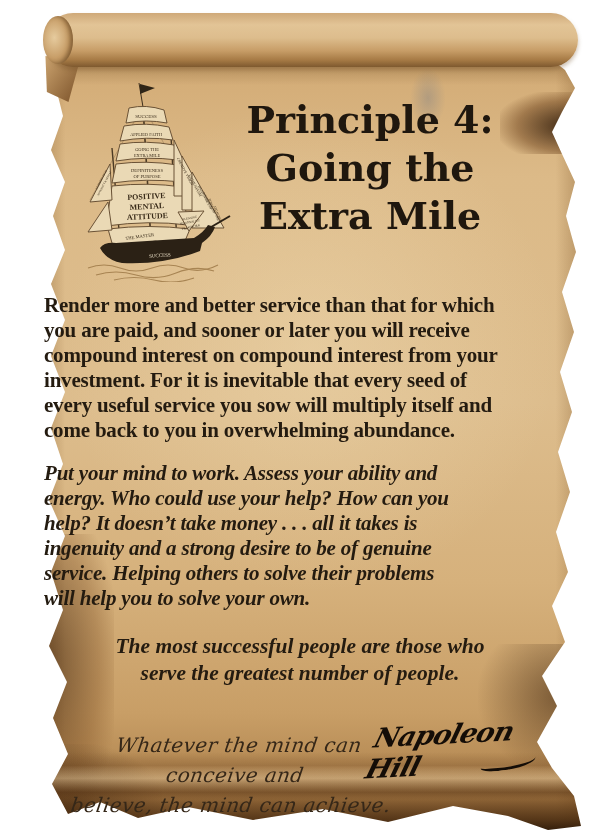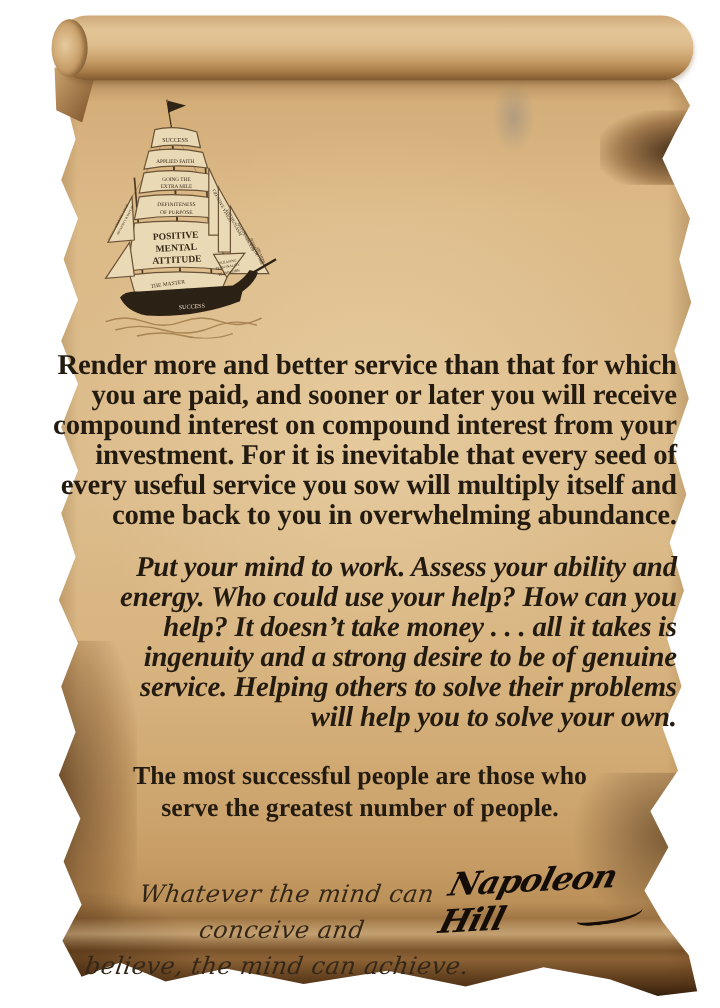--- a/index.html
+++ b/index.html
@@ -47,26 +47,26 @@
     box-shadow:inset -3px 0 4px rgba(90,60,25,.5);}
   .roll-tip{position:absolute;left:44px;top:56px;width:36px;height:46px;z-index:4;
     background:linear-gradient(125deg,#cda570,#8a6136 80%);
     clip-path:polygon(4% 0,100% 8%,68% 100%,8% 78%);}
 
   
   .content{position:absolute;inset:0;z-index:3;color:#241b10;}
   .pre{white-space:pre-line;}
   .title{position:absolute;left:232px;top:96px;width:276px;text-align:center;
     font-family:"DejaVu Serif", serif;font-weight:700;font-size:38px;line-height:48px;color:#1f170e;}
-  .para{position:absolute;left:24px;width:540px;text-align:right;
-    font-weight:700;font-size:24px;line-height:25px;letter-spacing:-0.2px;}
+  .para{position:absolute;left:44px;width:540px;text-align:left;
+    font-weight:700;font-size:21px;line-height:25px;letter-spacing:-0.2px;}
   .para1{top:293px;}
   .para2{top:461px;font-style:italic;}
   .quote{position:absolute;left:30px;top:633px;width:540px;text-align:center;
-    font-weight:700;font-size:21.5px;line-height:27px;}
+    font-style:italic;font-weight:700;font-size:21.5px;line-height:27px;}
   .script{position:absolute;left:70px;top:730px;width:330px;text-align:center;
     font-family:"DejaVu Serif", serif;font-style:italic;font-size:20px;line-height:30px;
     color:#352718;transform:skewX(-8deg);letter-spacing:.4px;}
   .signature{position:absolute;left:372px;top:718px;width:170px;height:62px;}
   .signature .sig-text{font-family:"DejaVu Serif", serif;font-style:italic;font-weight:700;
     font-size:27px;color:#140d07;transform:skewX(-18deg) rotate(-3deg);display:inline-block;
     letter-spacing:-1px;}
   .sig-flourish{position:absolute;right:6px;bottom:10px;width:56px;height:12px;
     border-bottom:3px solid #140d07;border-radius:0 0 90% 40%;transform:rotate(-6deg);}
 
@@ -149,20 +149,23 @@
       <path d="M26,168 Q30,162 42,163 L120,158 Q130,152 134,145 L141,147 Q138,156 128,163 L126,171 Q90,185 48,183 Q32,180 26,168 Z" fill="#2b2115"></path>
       <text x="86" y="177" font-size="5" fill="#e8dcc4" transform="rotate(-4 86 177)">SUCCESS</text>
 
       <g stroke="#96713f" stroke-width="1.2" fill="none" opacity=".75">
         <path d="M14,188 Q30,182 46,188 T78,188 T110,188 T144,185"></path>
         <path d="M22,195 Q42,189 62,195 T102,193 T140,191"></path>
         <path d="M40,200 Q60,195 80,200 T120,198"></path>
       </g>
     </svg>
 
+    <div class="title pre">Principle 4:
+Going the
+Extra Mile</div>
 
     <div class="para para1 pre">Render more and better service than that for which
 you are paid, and sooner or later you will receive
 compound interest on compound interest from your
 investment. For it is inevitable that every seed of
 every useful service you sow will multiply itself and
 come back to you in overwhelming abundance.</div>
 
     <div class="para para2 pre">Put your mind to work. Assess your ability and
 energy. Who could use your help? How can you

